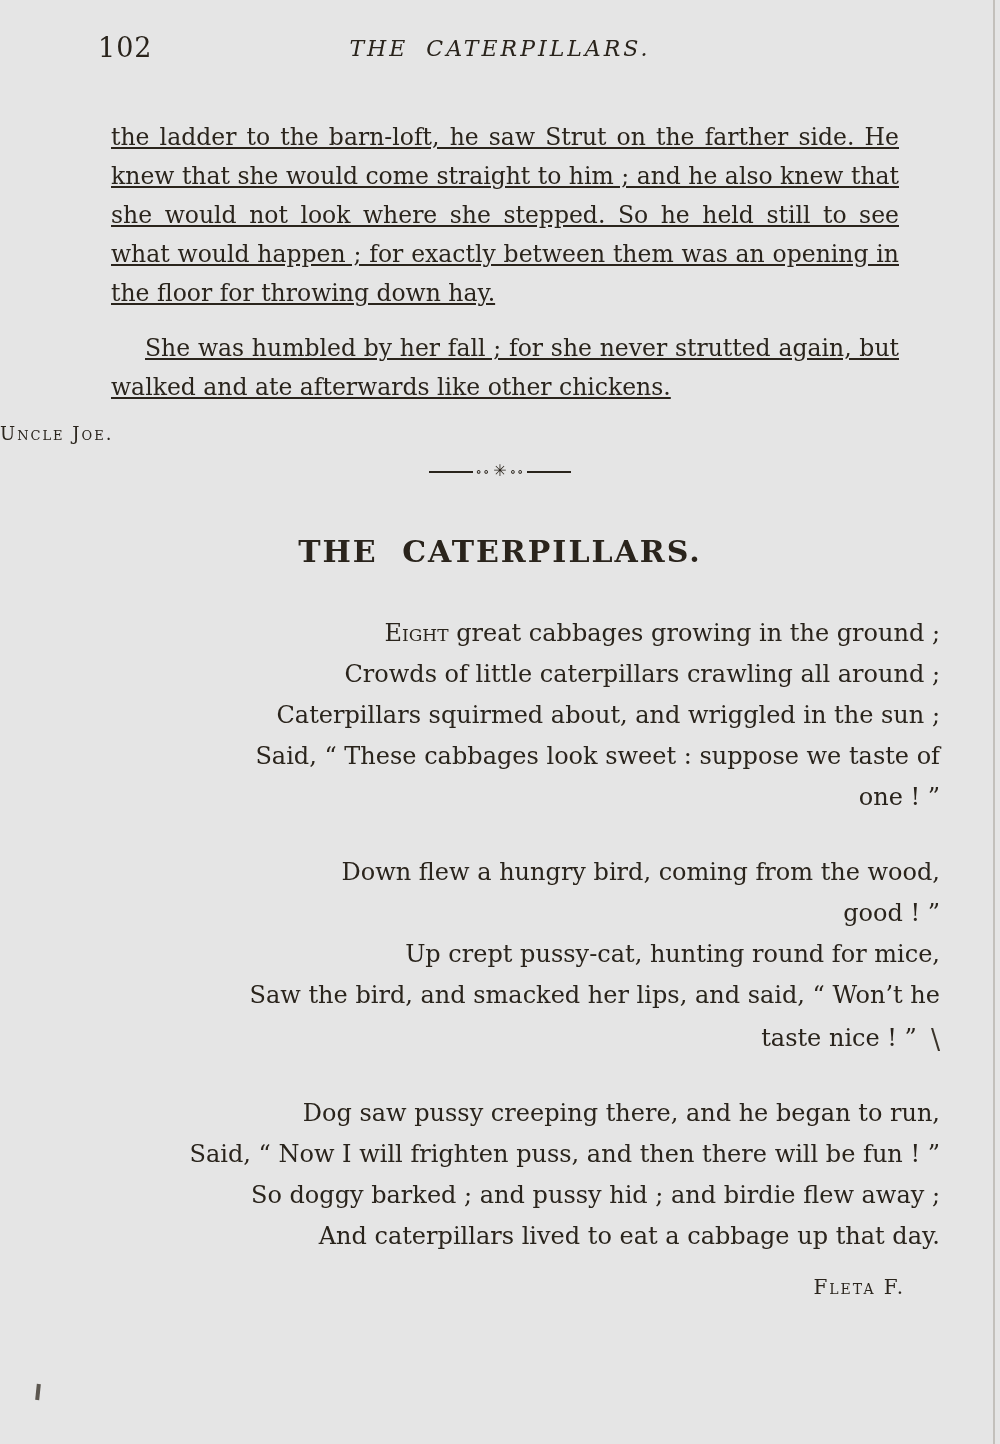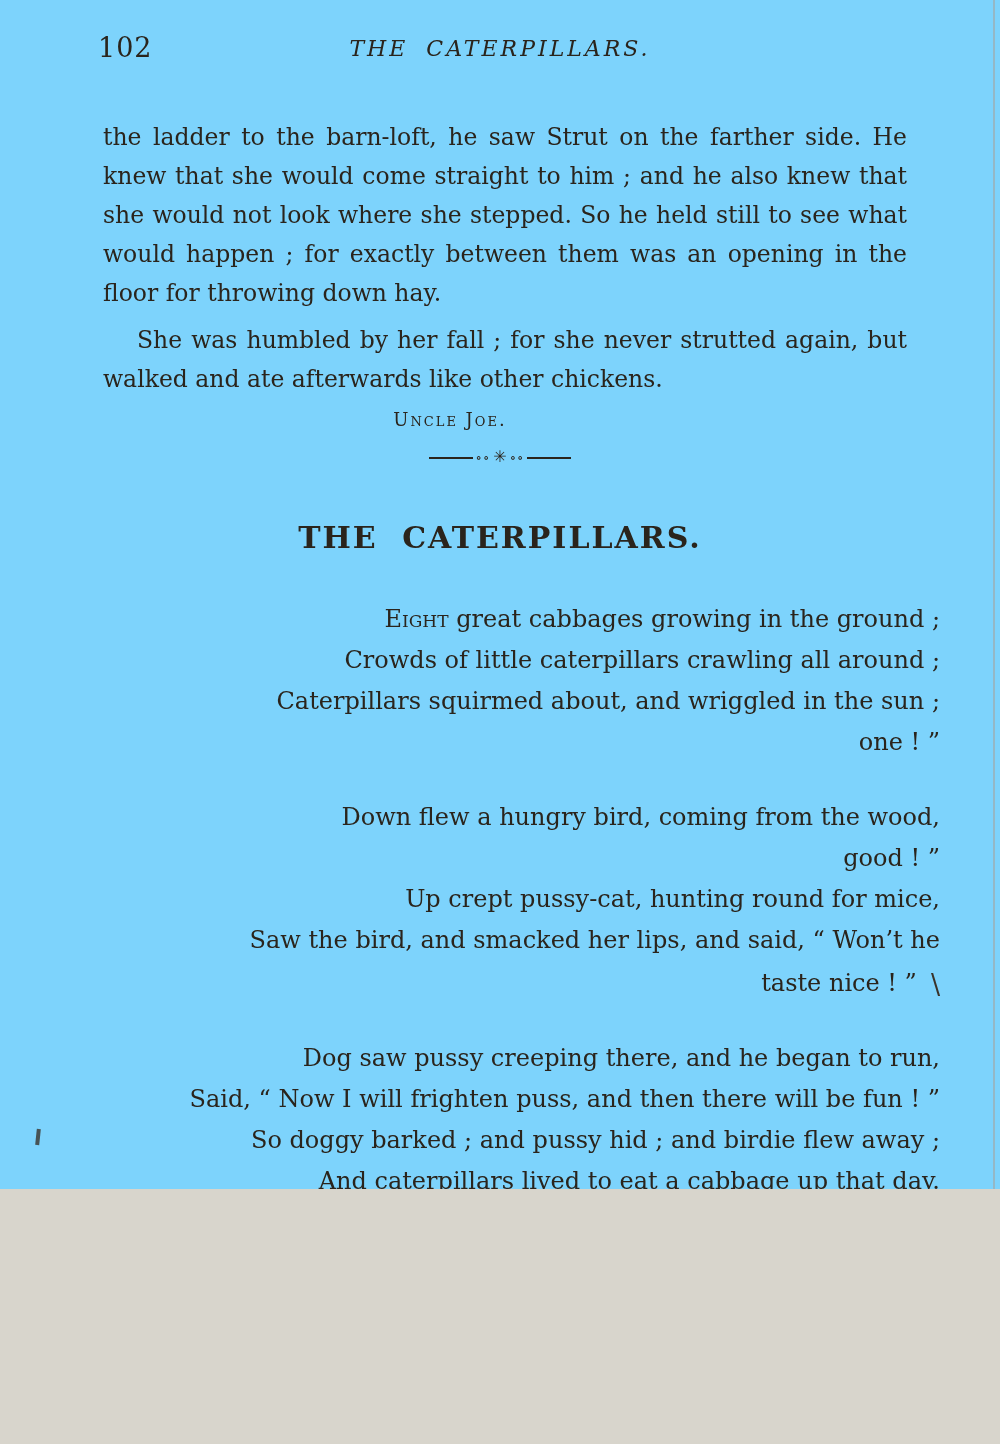--- a/index.html
+++ b/index.html
@@ -3,23 +3,23 @@
 <meta charset="utf-8">
 <style>
   html, body {
     margin: 0;
     padding: 0;
     background: #d8d5cc;
   }
   .page {
     position: relative;
     width: 1000px;
-    height: 1189px;
+    height: 1444px;
     margin: 0 auto;
-    background: #7dd3fc;
+    background: #e5e5e5;
     color: #2a241c;
     font-family: "DejaVu Serif", "Liberation Serif", serif;
     overflow: hidden;
     box-sizing: border-box;
   }
   
   .edge-line {
     position: absolute;
     top: 0; right: 5px;
     width: 2px; height: 100%;
@@ -54,27 +54,28 @@
     letter-spacing: 3px;
     word-spacing: 8px;
   }
   
   .story {
     margin: 42px 85px 0 95px;
     font-size: 23.5px;
     line-height: 39px;
   }
   .story p {
-    margin: 8px;
+    margin: 16px;
     text-align: justify;
+    text-decoration: underline;
   }
   .story p.indented { text-indent: 34px; }
   .story-signature {
     margin: 10px 100px 0 0;
-    text-align: center;
+    text-align: left;
     font-variant: small-caps;
     font-size: 18px;
     letter-spacing: 2px;
   }
   
   .divider {
     margin-top: 20px;
     display: flex;
     align-items: center;
     justify-content: center;
@@ -157,20 +158,21 @@
     <span class="orn-line"></span>
   </div>
 
   <div class="poem-title">THE  CATERPILLARS.</div>
 
   <div class="poem-body">
       <div class="stanza">
         <div class="poem-line"><span class="lead-word">Eight</span><span> great cabbages growing in the ground ;</span></div>
         <div class="poem-line"><span>Crowds of little caterpillars crawling all around ;</span></div>
         <div class="poem-line"><span>Caterpillars squirmed about, and wriggled in the sun ;</span></div>
+        <div class="poem-line"><span>Said, “ These cabbages look sweet :  suppose we taste of</span></div>
         <div class="poem-line indent"><span>one ! ”</span></div>
       </div>
       <div class="stanza">
         <div class="poem-line"><span>Down flew a hungry bird, coming from the wood,</span></div>
         <div class="poem-line indent"><span>good ! ”</span></div>
         <div class="poem-line"><span>Up crept pussy-cat, hunting round for mice,</span></div>
         <div class="poem-line"><span>Saw the bird, and smacked her lips, and said, “ Won’t he</span></div>
         <div class="poem-line indent"><span>taste nice ! ”</span><span class="pen-mark">\</span></div>
       </div>
       <div class="stanza">

